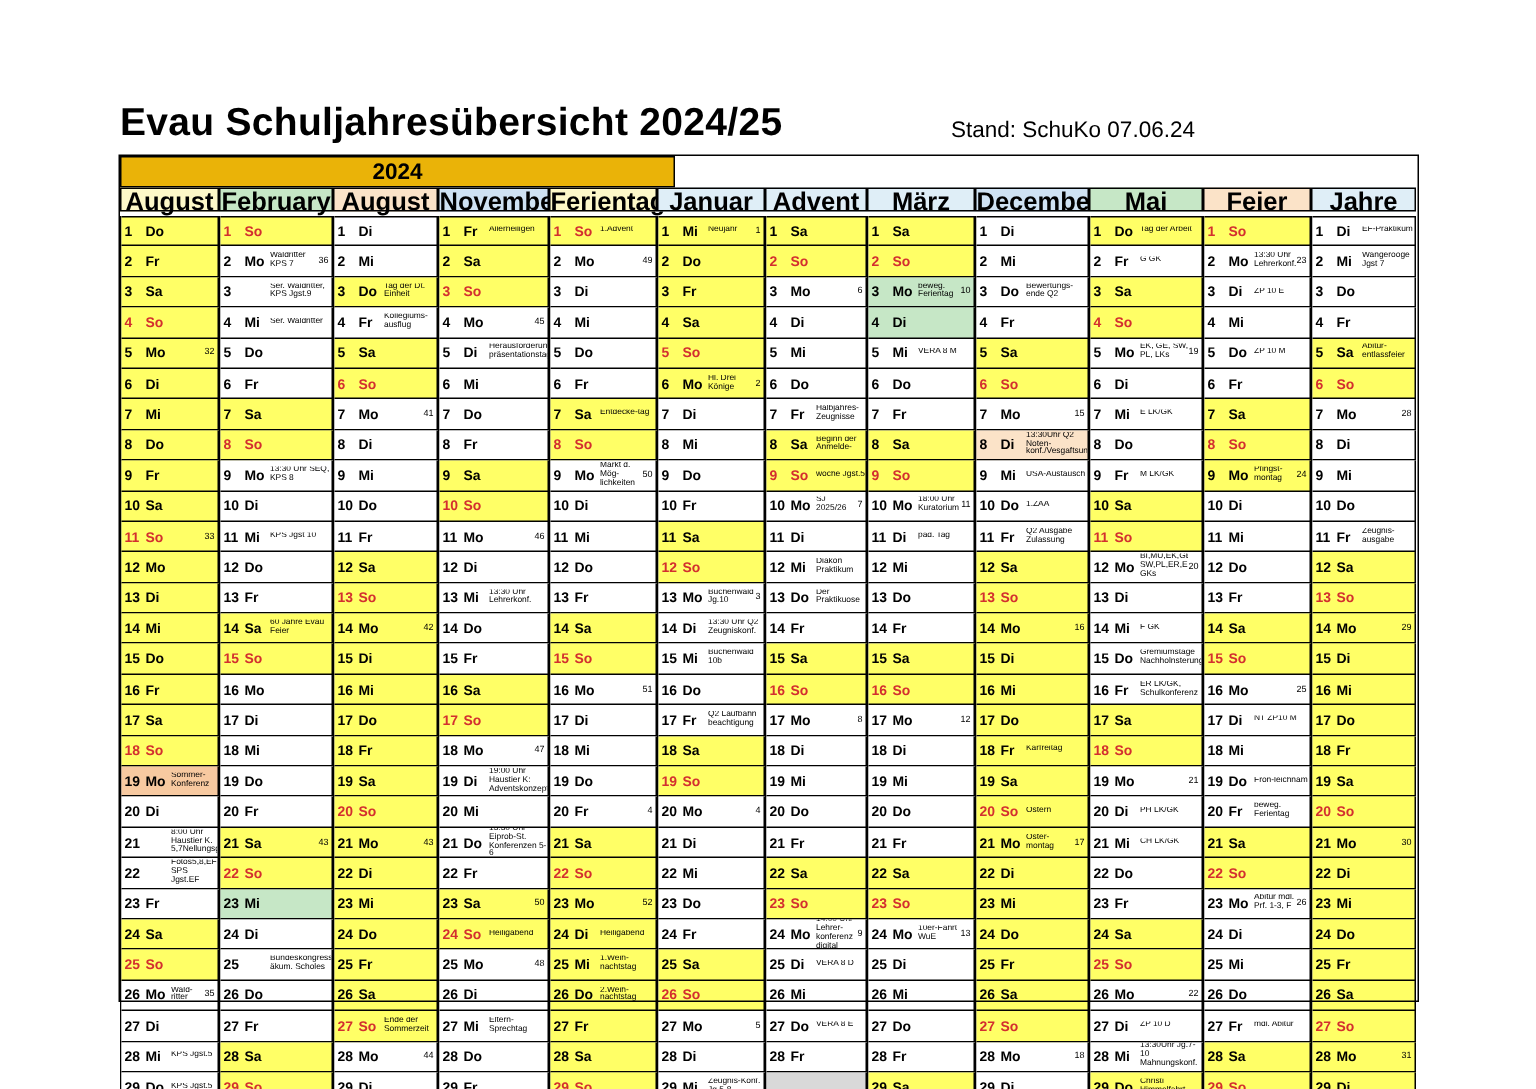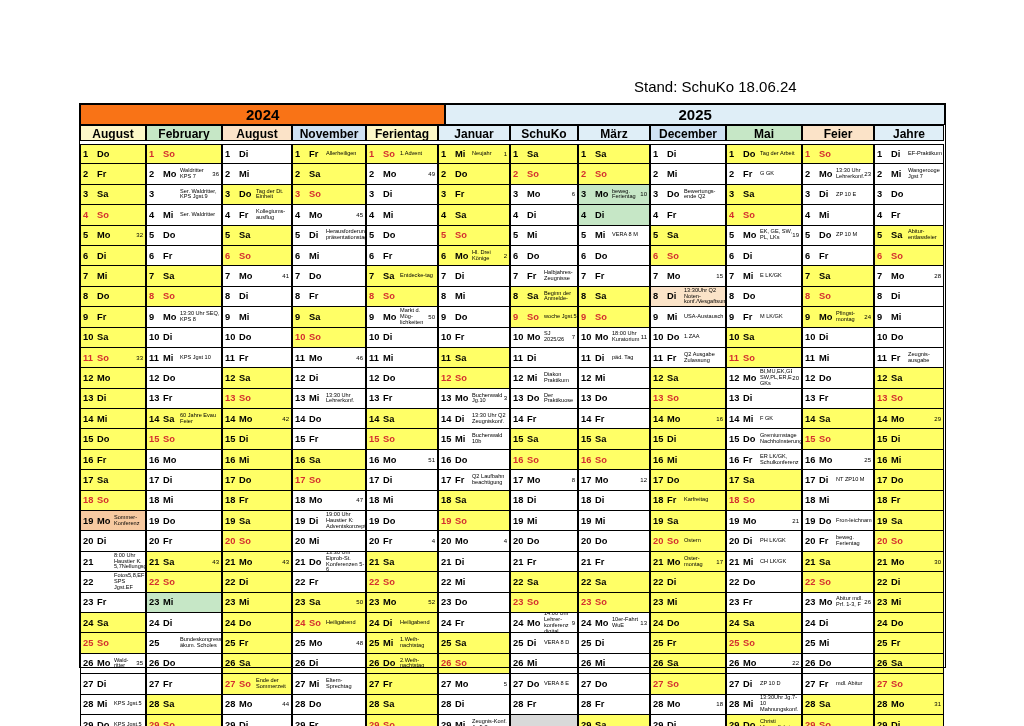--- a/index.html
+++ b/index.html
@@ -7,50 +7,50 @@
   .page{position:absolute;left:0;top:0;width:1024px;height:726px;}
   .title{position:absolute;left:80px;top:66px;font-size:26px;font-weight:bold;letter-spacing:.2px;}
   .stand{position:absolute;left:634px;top:78px;font-size:15px;}
   .dnum{font-weight:bold;font-size:9.3px;padding-left:2px;min-width:12px;}
   .dday{font-weight:bold;font-size:9.3px;padding-left:2px;min-width:15px;}
   .note{font-size:5.6px;line-height:1.05;padding-left:2px;flex:1;overflow:hidden;}
   .rnum{font-size:6px;padding-right:2px;color:#000;}
   .sun{color:#d32f2f;}
   .hdrwrap{position:absolute;left:80px;top:104px;width:865px;}
   .monthhdr{display:flex;}
-  .monthhdr div{border:1px solid #000;box-sizing:border-box;text-align:center;font-weight:bold;font-size:12px;line-height:17px;height:16px;}
+  .monthhdr div{border:1px solid #000;box-sizing:border-box;text-align:center;font-weight:bold;font-size:17px;line-height:17px;height:16px;}
   .yearhdr{display:flex;}
   .yearhdr div{border:1px solid #000;box-sizing:border-box;text-align:center;font-weight:bold;font-size:15px;line-height:19px;height:21px;}
   .body{position:absolute;left:80px;top:144px;display:flex;}
   .col{display:flex;flex-direction:column;box-sizing:border-box;}
   .cl{display:flex;align-items:center;box-sizing:border-box;border:1px solid #000;border-top:none;border-left:none;height:20.4px;overflow:hidden;}
   .col .cl:first-child{border-top:1px solid #000;}
   .col{border-left:1px solid #000;}
   .frame{position:absolute;left:79px;top:103px;width:867px;height:565px;border:1.8px solid #000;box-sizing:border-box;pointer-events:none;}
 </style>
 </head>
 <body>
 
 <div class="page">
 
-  <div class="stand">Stand: SchuKo 18.06.24</div>
+  <div class="title">Evau Schuljahresübersicht 2024/25</div>
+  <div class="stand">Stand: SchuKo 07.06.24</div>
 
   <div class="hdrwrap">
     <div class="yearhdr" id="year-header">
-        <div style="width: 370px; background: #f97316;">2024</div>
-        <div style="width: 506px; background: rgb(223, 238, 247);">2025</div>
+        <div style="width: 370px; background: #eab308;">2024</div>
       </div>
     <div class="monthhdr" id="month-header">
         <div style="width: 66px; background: rgb(253, 248, 200);">August</div>
         <div style="width: 76px; background: rgb(198, 231, 198);">February</div>
         <div style="width: 70px; background: rgb(251, 227, 200);">August</div>
         <div style="width: 74px; background: rgb(207, 226, 243);">November</div>
         <div style="width: 72px; background: rgb(253, 248, 200);">Ferientag</div>
         <div style="width: 72px; background: rgb(223, 238, 247);">Januar</div>
-        <div style="width: 68px; background: rgb(223, 238, 247);">SchuKo</div>
+        <div style="width: 68px; background: rgb(223, 238, 247);">Advent</div>
         <div style="width: 72px; background: rgb(223, 238, 247);">März</div>
         <div style="width: 76px; background: rgb(207, 226, 243);">December</div>
         <div style="width: 76px; background: rgb(198, 231, 198);">Mai</div>
         <div style="width: 72px; background: rgb(251, 227, 200);">Feier</div>
         <div style="width: 70px; background: rgb(223, 238, 247);">Jahre</div>
       </div>
   </div>
 
   <div class="body" id="calendar-body">
       <div class="col" style="width: 66px;">

